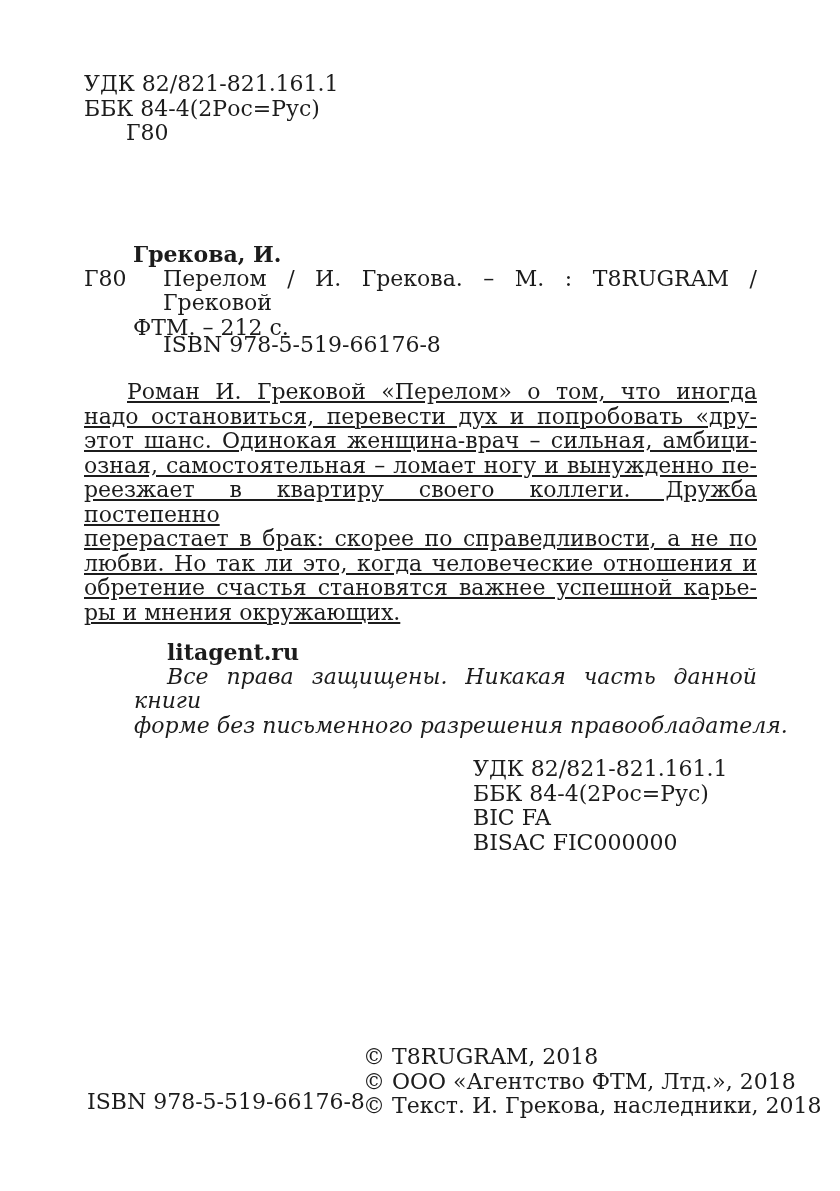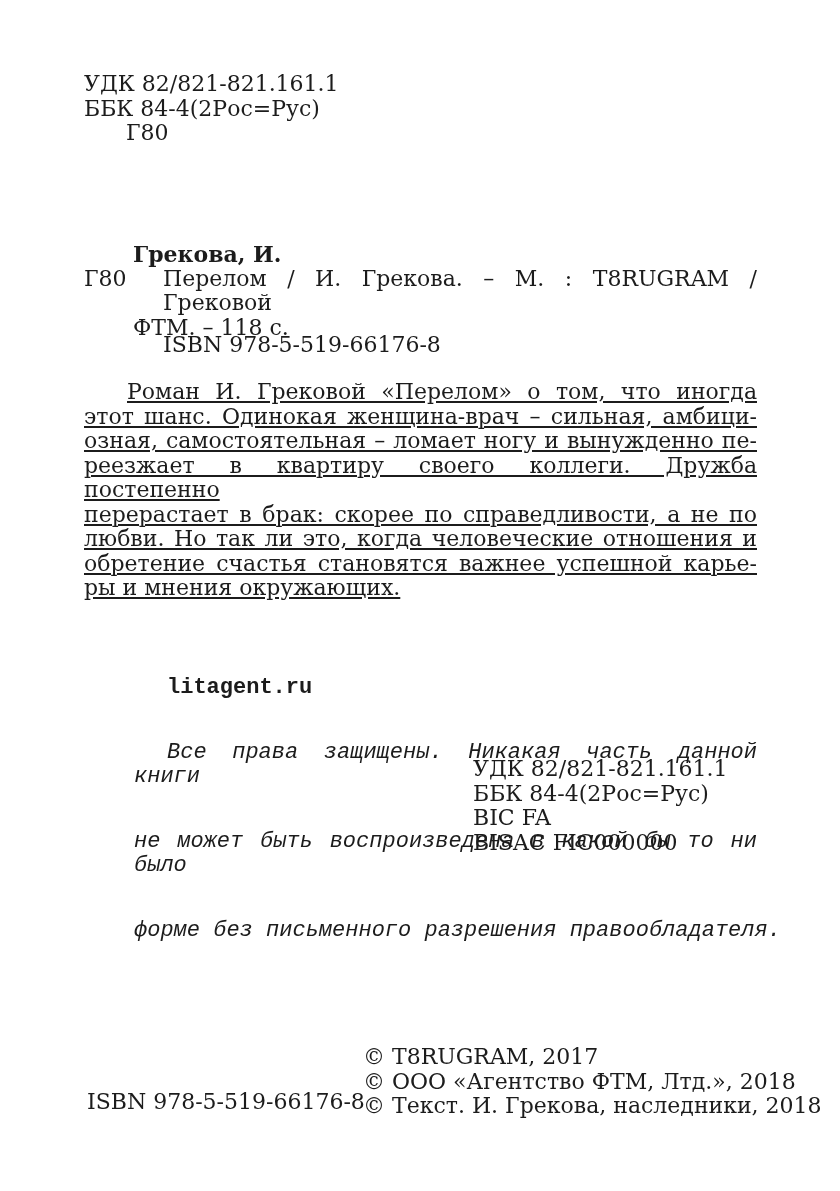--- a/index.html
+++ b/index.html
@@ -19,42 +19,42 @@
     overflow: hidden;
   }
   .abs { position: absolute; }
   .line { white-space: nowrap; }
   .just {
     white-space: normal;
     text-align: justify;
     text-align-last: justify;
   }
   .bold { font-weight: bold; }
-  .italic { font-style: italic; margin-top: 40px; }
+  .italic { font-style: italic; }
 
   
   .top-codes { left: 84px; top: 72px; }
   .top-codes .sign { padding-left: 42px; }
 
   
   .card { left: 84px; top: 242px; width: 673px; }
   .card .author { padding-left: 49px; }
   .card .entry-row { position: relative; }
   .card .entry-code { position: absolute; left: 0; top: 0; }
   .card .title-line { margin-left: 79px; }
   .card .cont-line { padding-left: 49px; }
 
   .isbn-mid { left: 163px; top: 333px; }
 
   
   .annotation { left: 84px; top: 380px; width: 673px; text-decoration: underline; }
   .annotation .first { text-indent: 43px; }
 
   
-  .rights { left: 134px; top: 676px; width: 623px; font-family: Liberation Mono, monospace; }
+  .rights { left: 134px; top: 640px; width: 623px; }
   .rights .site { padding-left: 33px; }
   .rights .first { text-indent: 33px; }
 
   
   .codes-right { left: 473px; top: 757px; }
 
   
   .footer-isbn { left: 87px; top: 1090px; }
   .footer-copy { left: 363px; top: 1045px; }
 </style>
@@ -68,51 +68,51 @@
     <div class="line">ББК 84-4(2Рос=Рус)</div>
     <div class="line sign">Г80</div>
   </div>
 
   <div class="abs card">
     <div class="line bold author">Грекова, И.</div>
     <div class="entry-row">
       <span class="entry-code">Г80</span>
       <div class="just title-line">Перелом / И. Грекова. – М. : T8RUGRAM / Грековой</div>
     </div>
-    <div class="line cont-line">ФТМ. – 118 с.</div>
+    <div class="line cont-line">ФТМ. – 212 с.</div>
   </div>
 
   <div class="abs line isbn-mid">ISBN 978-5-519-66176-8</div>
 
   <div class="abs annotation">
     <div class="just first">Роман И. Грековой «Перелом» о том, что иногда</div>
+    <div class="just">надо остановиться, перевести дух и попробовать «дру-</div>
     <div class="just">этот шанс. Одинокая женщина-врач – сильная, амбици-</div>
     <div class="just">озная, самостоятельная – ломает ногу и вынужденно пе-</div>
     <div class="just">реезжает в квартиру своего коллеги. Дружба постепенно</div>
     <div class="just">перерастает в брак: скорее по справедливости, а не по</div>
     <div class="just">любви. Но так ли это, когда человеческие отношения и</div>
     <div class="just">обретение счастья становятся важнее успешной карье-</div>
     <div class="line">ры и мнения окружающих.</div>
   </div>
 
   <div class="abs rights">
     <div class="line bold site">litagent.ru</div>
     <div class="italic just first">Все права защищены. Никакая часть данной книги</div>
-    <div class="italic just">не может быть воспроизведена в какой бы то ни было</div>
     <div class="italic line">форме без письменного разрешения правообладателя.</div>
   </div>
 
   <div class="abs codes-right">
     <div class="line">УДК 82/821-821.161.1</div>
     <div class="line">ББК 84-4(2Рос=Рус)</div>
     <div class="line">BIC FA</div>
     <div class="line">BISAC FIC000000</div>
   </div>
 
   <div class="abs line footer-isbn">ISBN 978-5-519-66176-8</div>
 
   <div class="abs footer-copy">
-    <div class="line">© T8RUGRAM, 2017</div>
+    <div class="line">© T8RUGRAM, 2018</div>
     <div class="line">© ООО «Агентство ФТМ, Лтд.», 2018</div>
     <div class="line">© Текст. И. Грекова, наследники, 2018</div>
   </div>
 
 </div>
 
 </body></html>

